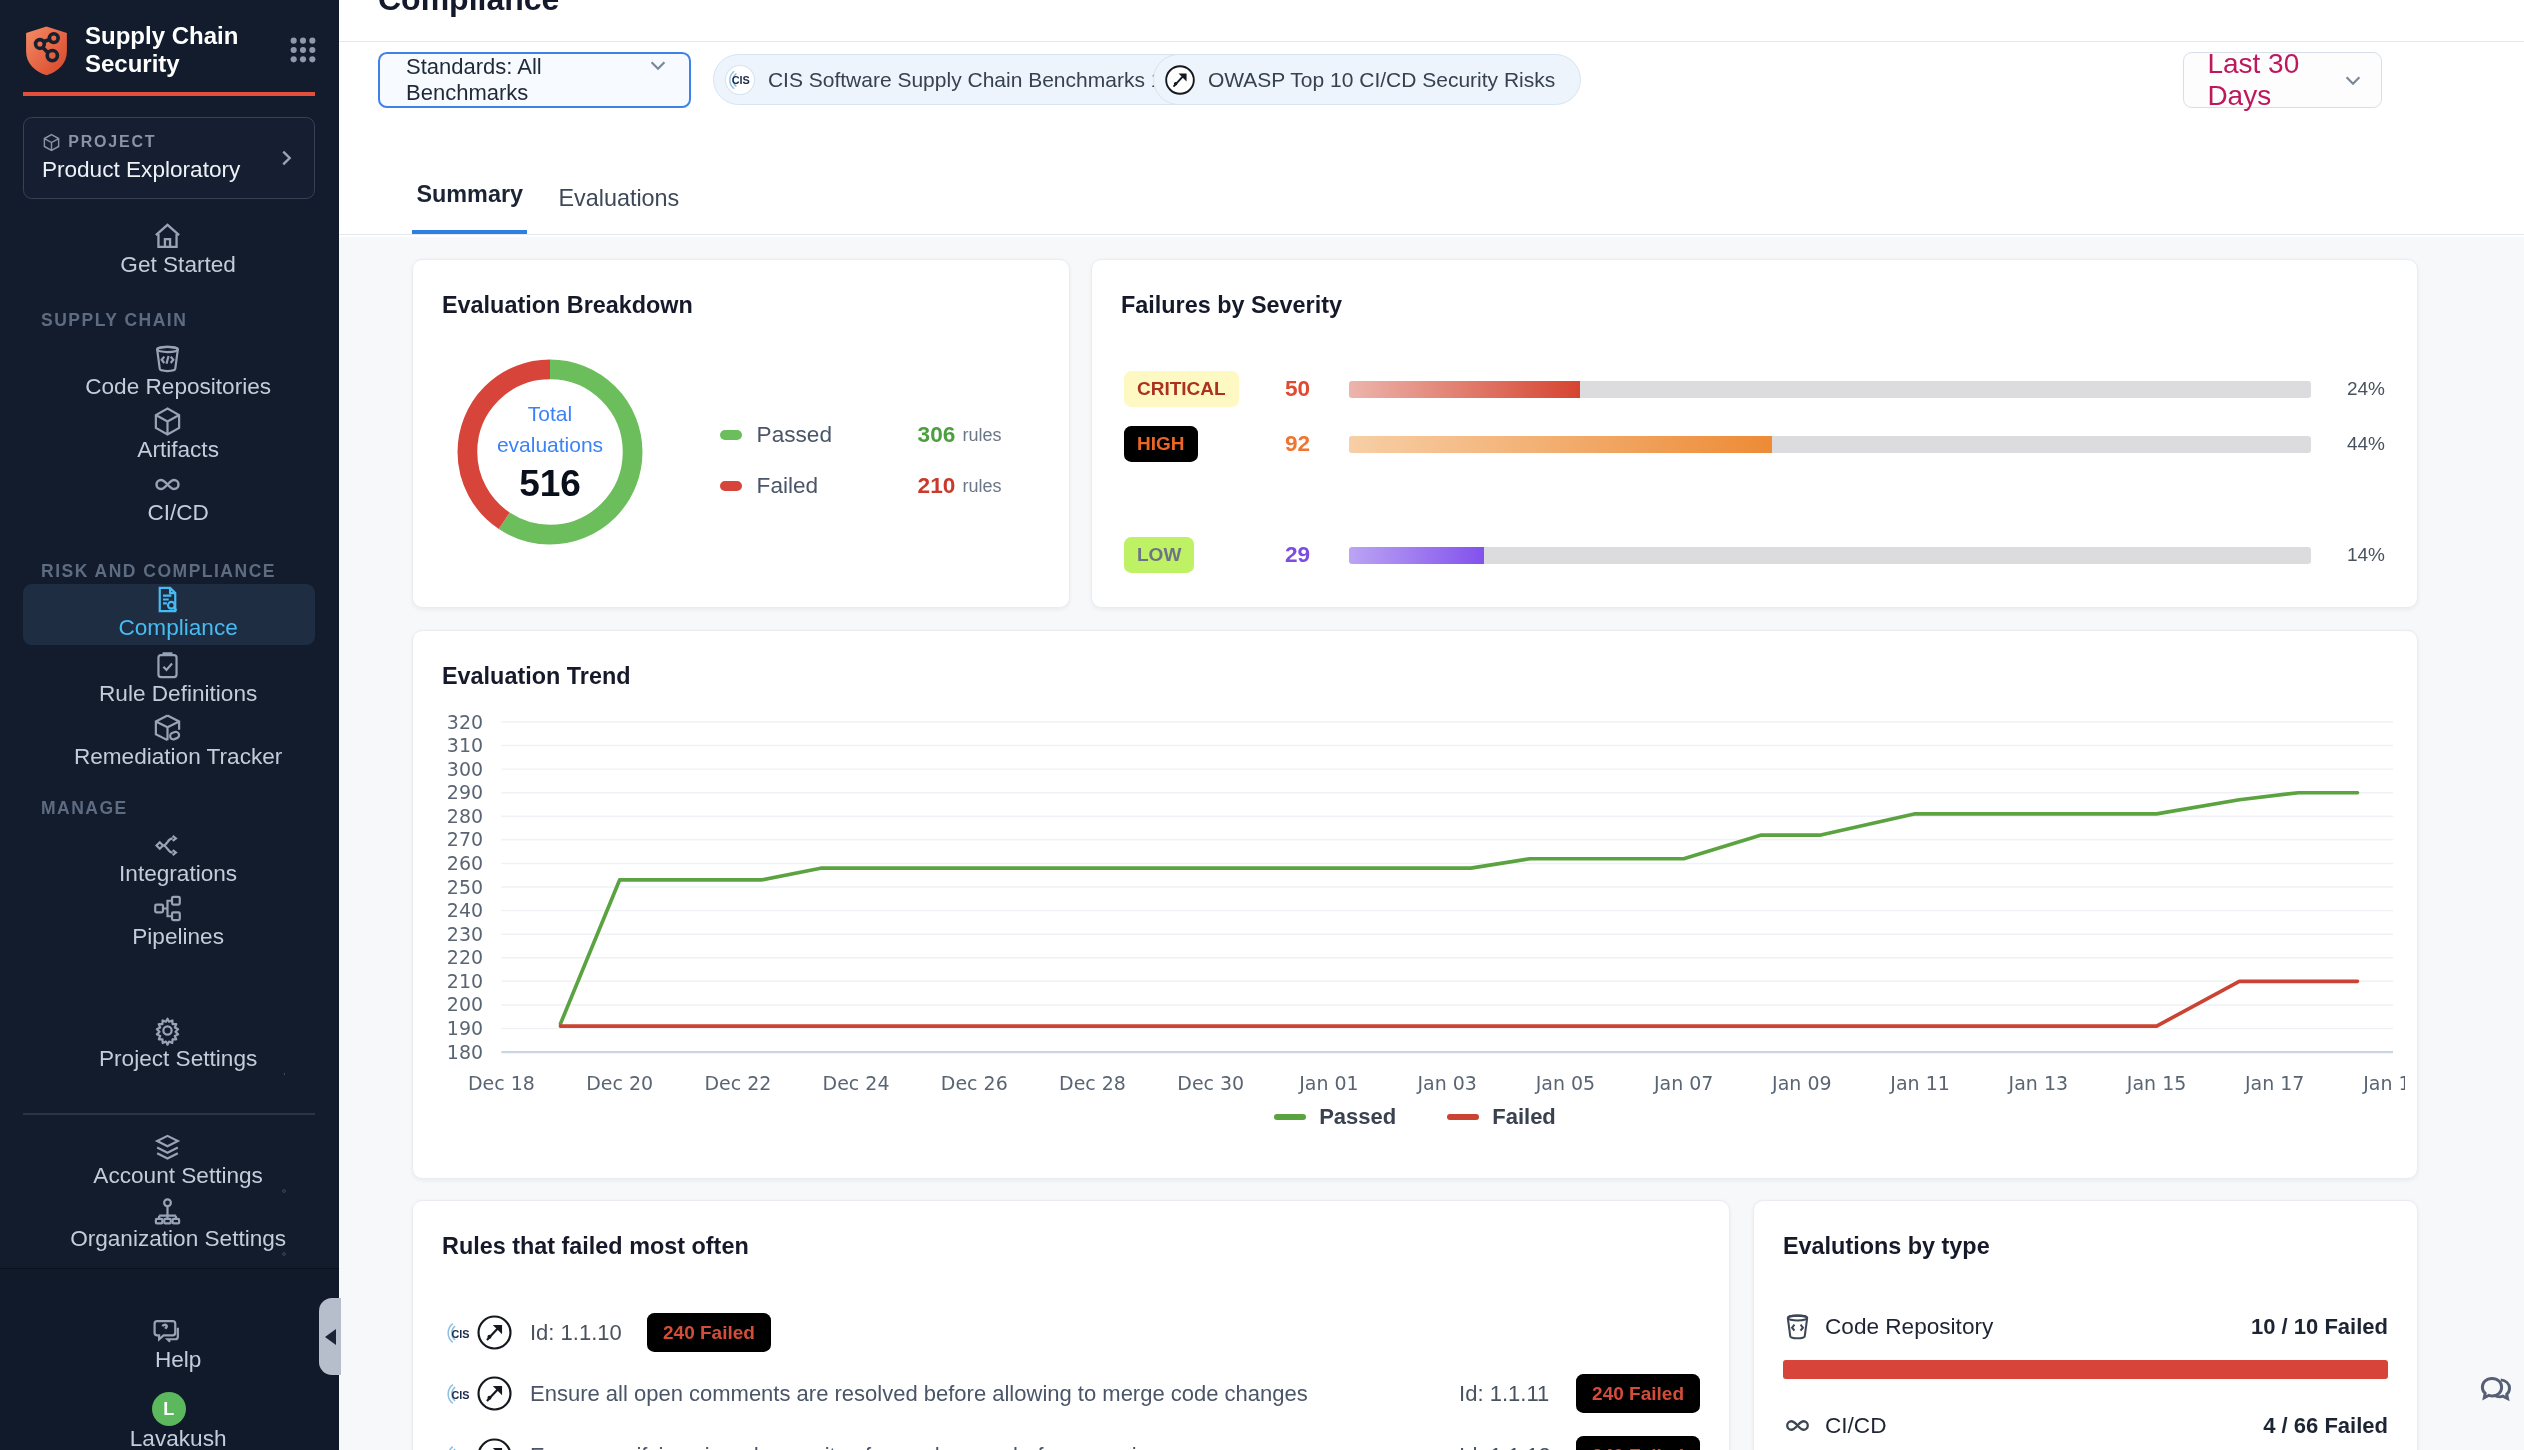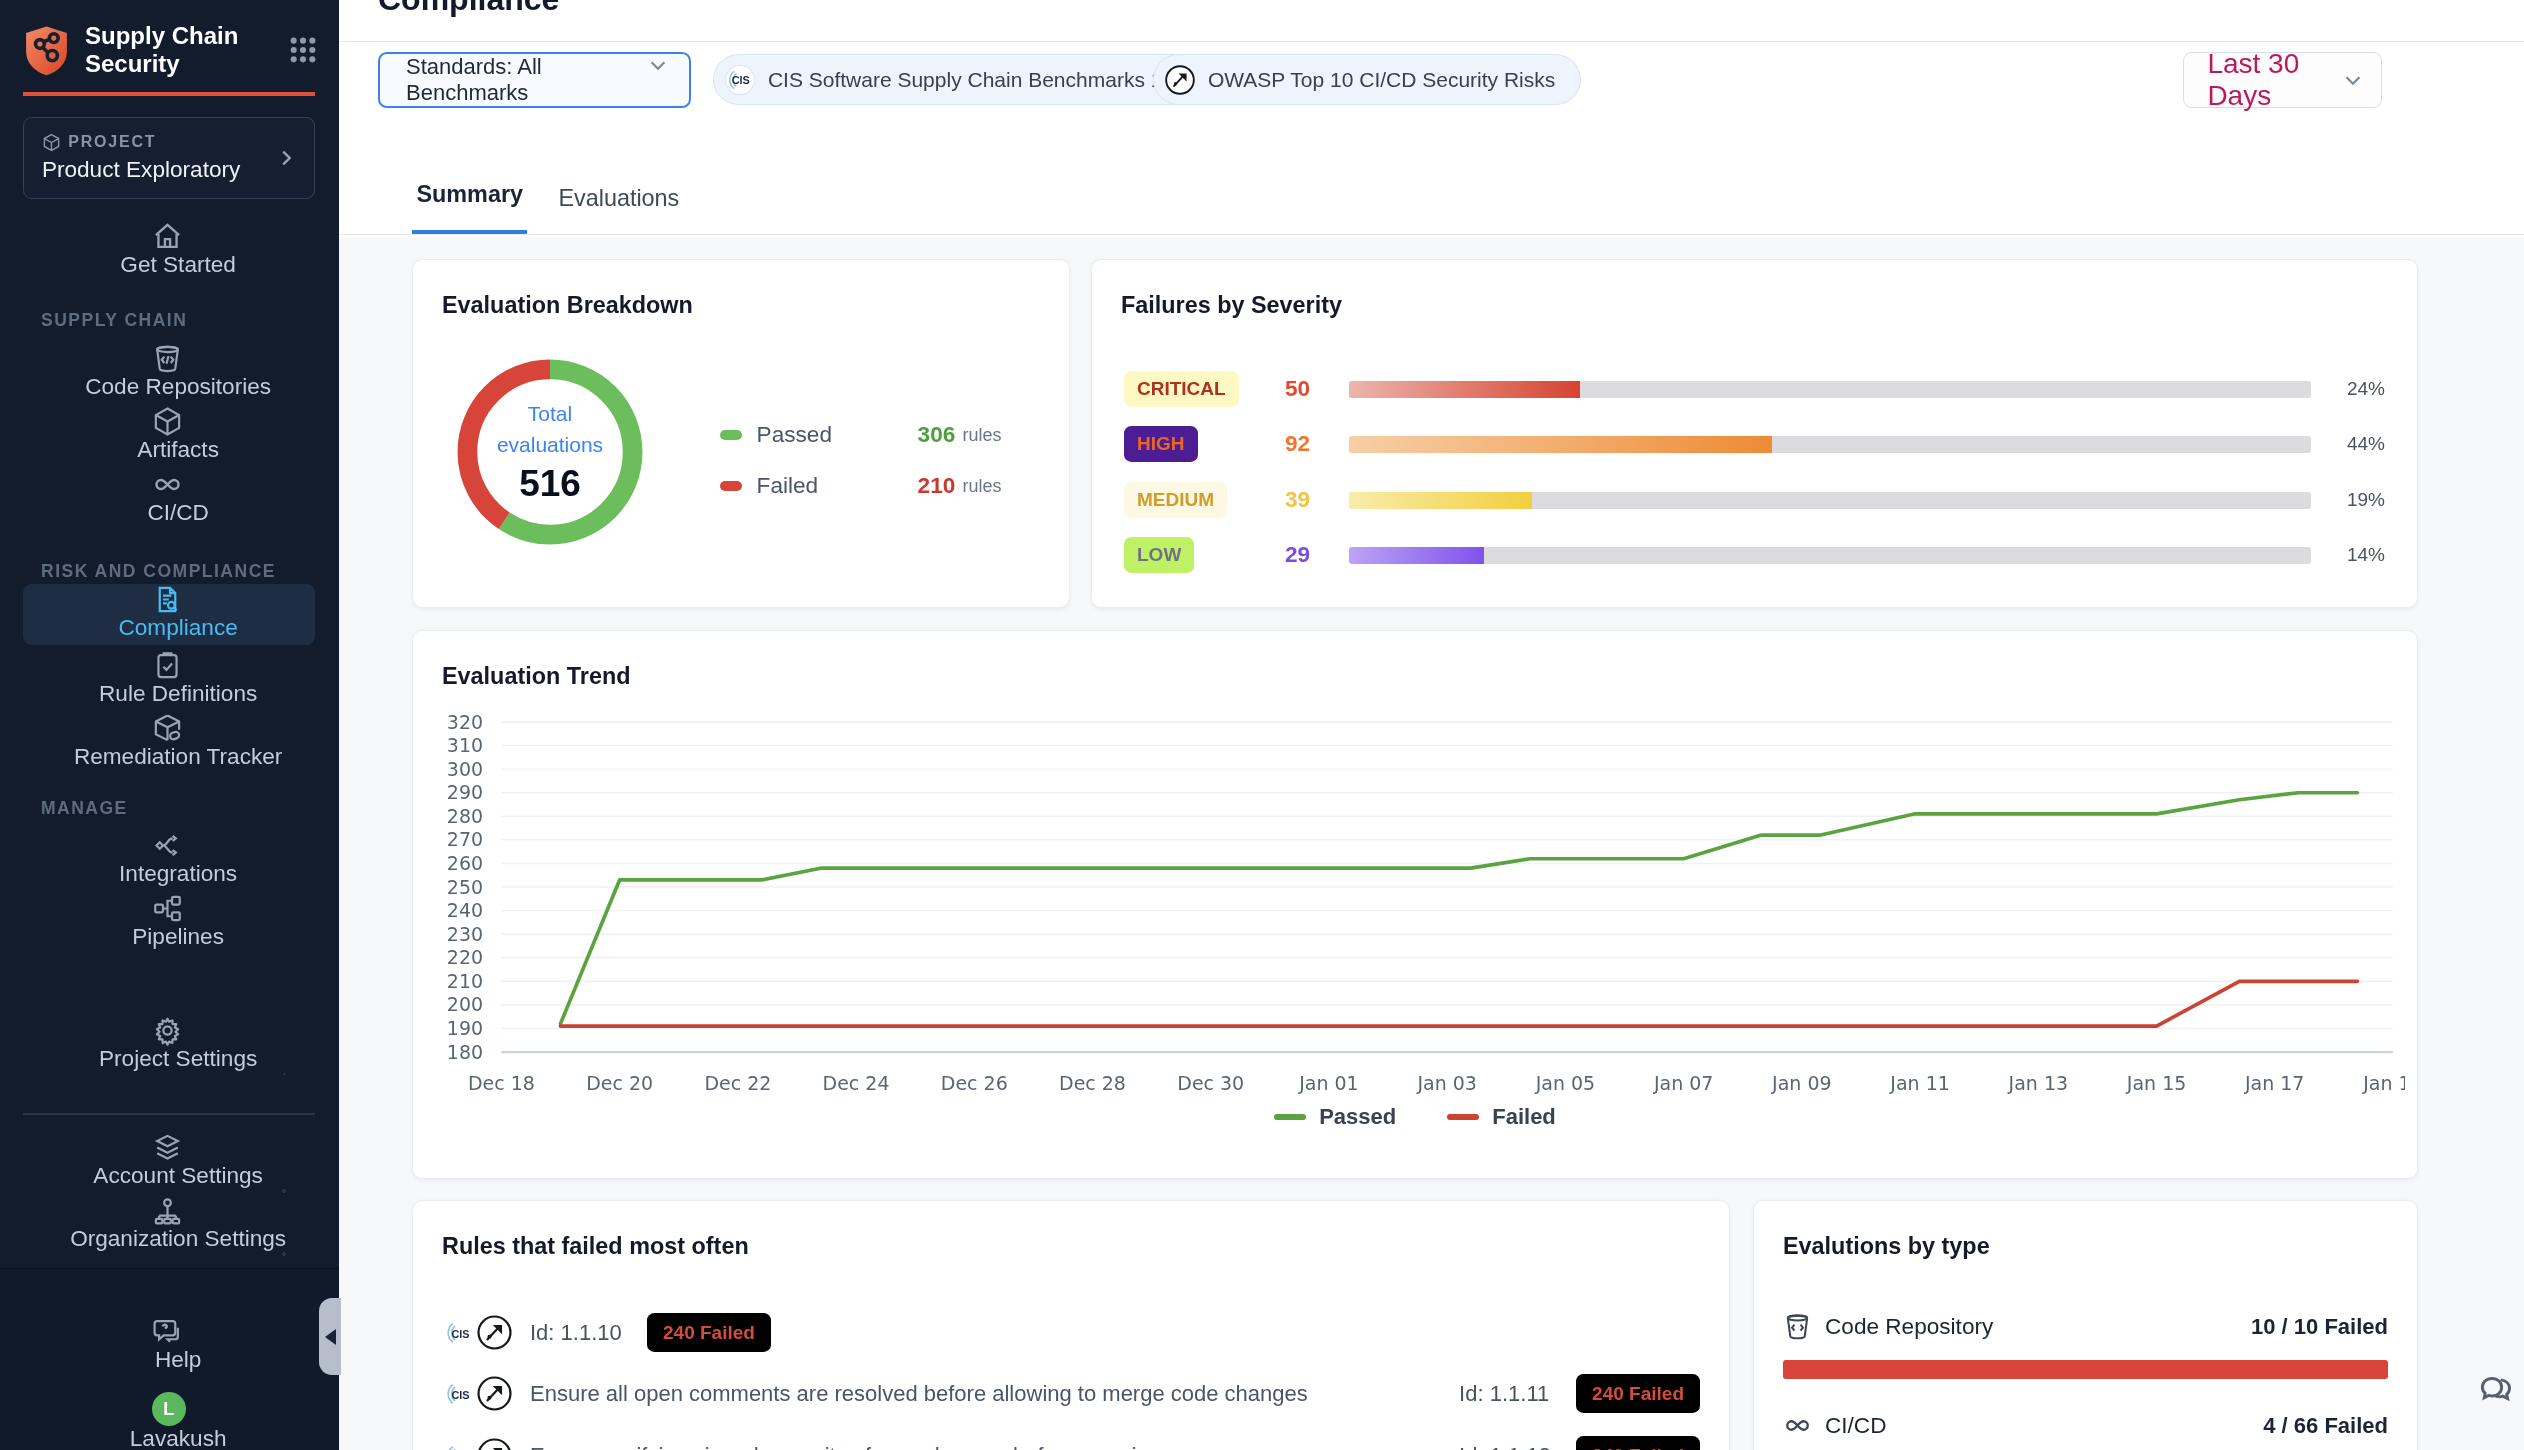--- a/index.html
+++ b/index.html
@@ -378,34 +378,26 @@
       <div class="card-title">Failures by Severity</div>
       <div class="sev-row" style="top:110px">
         <span class="sev-badge-col"><span class="sev-badge" style="background: #fef9c3; color: rgb(172, 49, 35);">CRITICAL</span></span>
         <span class="sev-count" style="color: rgb(223, 74, 49);">50</span>
         <span class="sev-track">
             <span class="sev-fill" style="width: 24%; background: linear-gradient(90deg, rgb(236, 181, 172), rgb(214, 68, 48));"></span>
           </span>
         <span class="sev-pct">24%</span>
       </div>
       <div class="sev-row" style="top:165px">
-        <span class="sev-badge-col"><span class="sev-badge" style="background: #4c1d95; color: rgb(235, 101, 36); text-align: center;">HIGH</span></span>
+        <span class="sev-badge-col"><span class="sev-badge" style="background: #000000; color: rgb(235, 101, 36); text-align: center;">HIGH</span></span>
         <span class="sev-count" style="color: rgb(239, 117, 48);">92</span>
         <span class="sev-track">
             <span class="sev-fill" style="width: 44%; background: linear-gradient(90deg, rgb(247, 207, 166), rgb(237, 139, 54));"></span>
           </span>
         <span class="sev-pct">44%</span>
-      </div>
-      <div class="sev-row" style="top:221px">
-        <span class="sev-badge-col"><span class="sev-badge" style="background: rgb(253, 248, 226); color: rgb(206, 157, 43);">MEDIUM</span></span>
-        <span class="sev-count" style="color: rgb(245, 195, 61);">39</span>
-        <span class="sev-track">
-            <span class="sev-fill" style="width: 19%; background: linear-gradient(90deg, rgb(248, 236, 169), rgb(242, 207, 63));"></span>
-          </span>
-        <span class="sev-pct">19%</span>
       </div>
       <div class="sev-row" style="top:276px">
         <span class="sev-badge-col"><span class="sev-badge" style="background: #bef264; color: rgb(111, 114, 135);">LOW</span></span>
         <span class="sev-count" style="color: rgb(123, 78, 224);">29</span>
         <span class="sev-track">
             <span class="sev-fill" style="width: 14%; background: linear-gradient(90deg, rgb(187, 164, 244), rgb(130, 82, 236));"></span>
           </span>
         <span class="sev-pct">14%</span>
       </div>
     </section>

